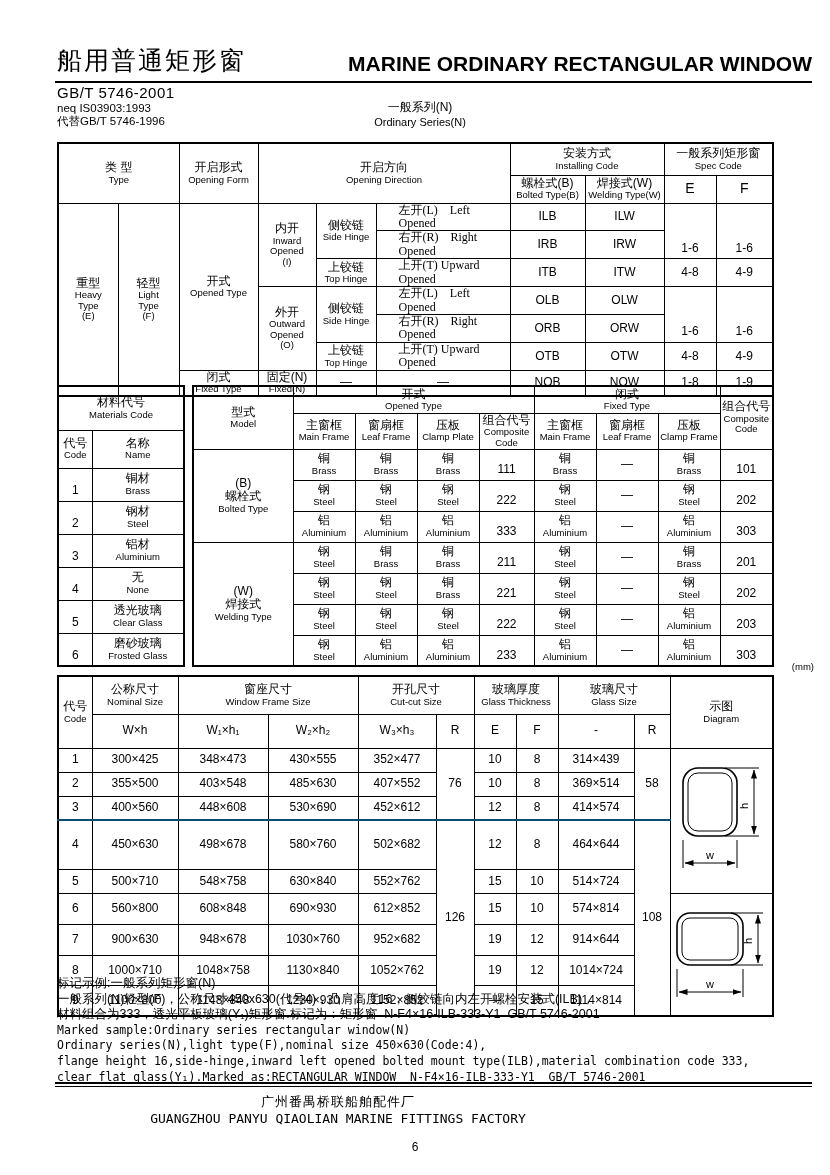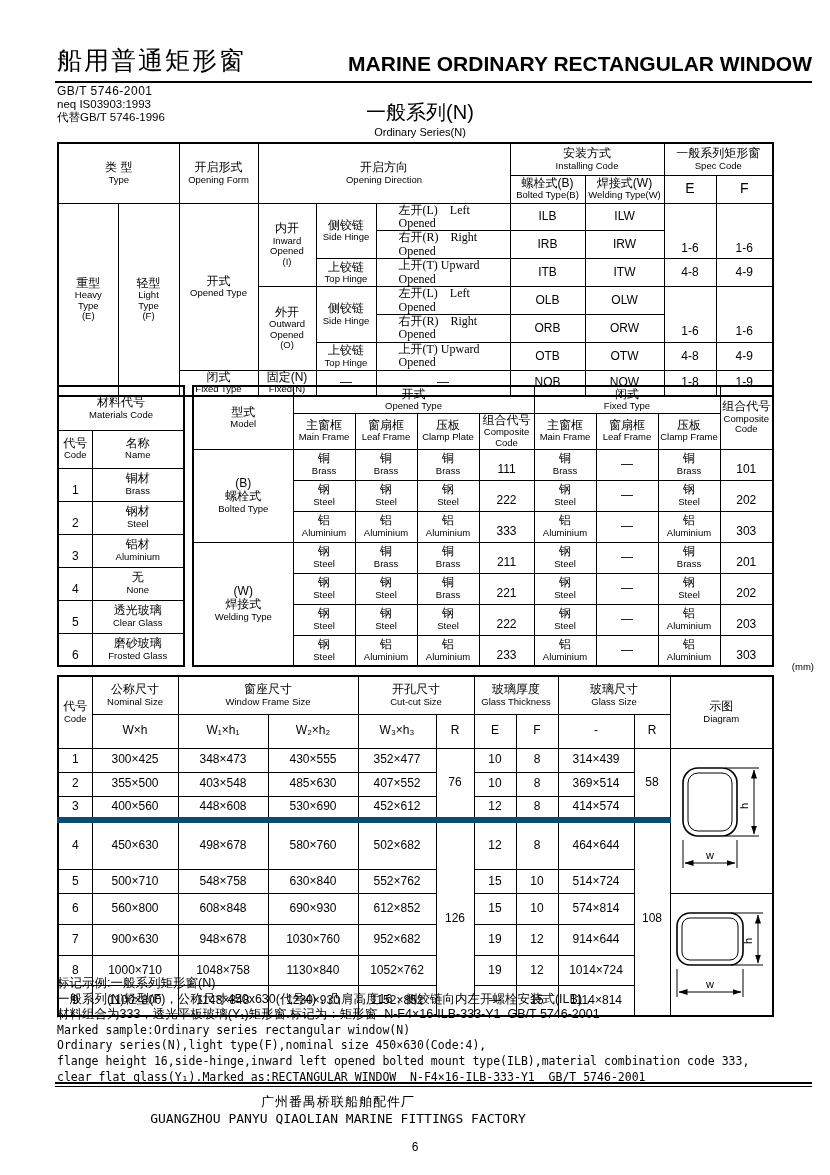--- a/index.html
+++ b/index.html
@@ -6,24 +6,24 @@
   html,body { background:#fff; }
   .page {
     position:relative; width:830px; height:1175px; background:#fff; color:#000;
     font-family:"Liberation Sans","DejaVu Sans",sans-serif; overflow:hidden;
   }
   
   .title-cn { position:absolute; left:57px; top:44px; font-size:25px; letter-spacing:2px; font-weight:400; }
   .title-en { position:absolute; right:18px; top:52px; font-size:21px; font-weight:700; letter-spacing:0px; }
   .title-rule { position:absolute; left:55px; top:81px; width:757px; height:2px; background:#000; }
   .std-block { position:absolute; left:57px; top:85px; line-height:1.12; }
-  .std-code { font-size:12px; letter-spacing:0.5px; }
+  .std-code { font-size:15px; letter-spacing:0.5px; }
   .std-sub  { font-size:11.5px; }
   .series-block { position:absolute; left:260px; top:99px; width:320px; text-align:center; }
-  .series-cn { font-size:20px; }
+  .series-cn { font-size:12px; }
   .series-en { font-size:11px; }
   
   table { border-collapse:collapse; table-layout:fixed; }
   td { border:1px solid #000; text-align:center; vertical-align:middle; padding:0 1px; white-space:pre-line; line-height:1.12; font-size:12px; overflow:hidden; }
   .cn { display:block; font-size:12px; white-space:pre-line; }
   .en { display:block; font-size:9.5px; white-space:pre-line; }
   .t1, .tm, .tmod, .t3 { position:absolute; border:2px solid #000; }
   .t1 { left:57px; top:142px; width:715px; }
   .t1 tr { height:25px; }
   .t1 tr.hr1 { height:32px; } .t1 tr.hr2 { height:28px; }
@@ -34,21 +34,21 @@
   .tm tr { height:33px; }
   .tm tr.hr1 { height:44px; } .tm tr.hr2 { height:38px; }
   .tmod { left:192px; top:385px; width:580px; }
   .tmod tr { height:31px; }
   .tmod tr.hr1 { height:27px; } .tmod tr.hr2 { height:36px; }
   .mm-note { position:absolute; right:16px; top:661px; font-size:9.5px; }
   .t3 { left:57px; top:675px; width:715px; }
   .t3 tr { height:24px; }
   .t3 tr.hr1 { height:38px; } .t3 tr.hr2 { height:34px; }
   .t3 td { font-size:12px; }
-  .tb { border-bottom:6px solid #0c4a6e; }
+  .tb { border-bottom:2px solid #0c4a6e; }
   .diag { padding:0; }
   .diag svg { display:block; margin:0 auto; }
   .dimtext { font-size:11px; font-family:"Liberation Sans",sans-serif; }
   
   .notes { position:absolute; left:57px; top:976px; width:760px; }
   .note-line { white-space:pre; line-height:15.6px; }
   .ncn { font-size:12.5px; font-family:"Liberation Sans","DejaVu Sans",sans-serif; }
   .nen { font-size:11.5px; font-family:"DejaVu Sans Mono","Liberation Mono",monospace; }
   .indent { }
   

